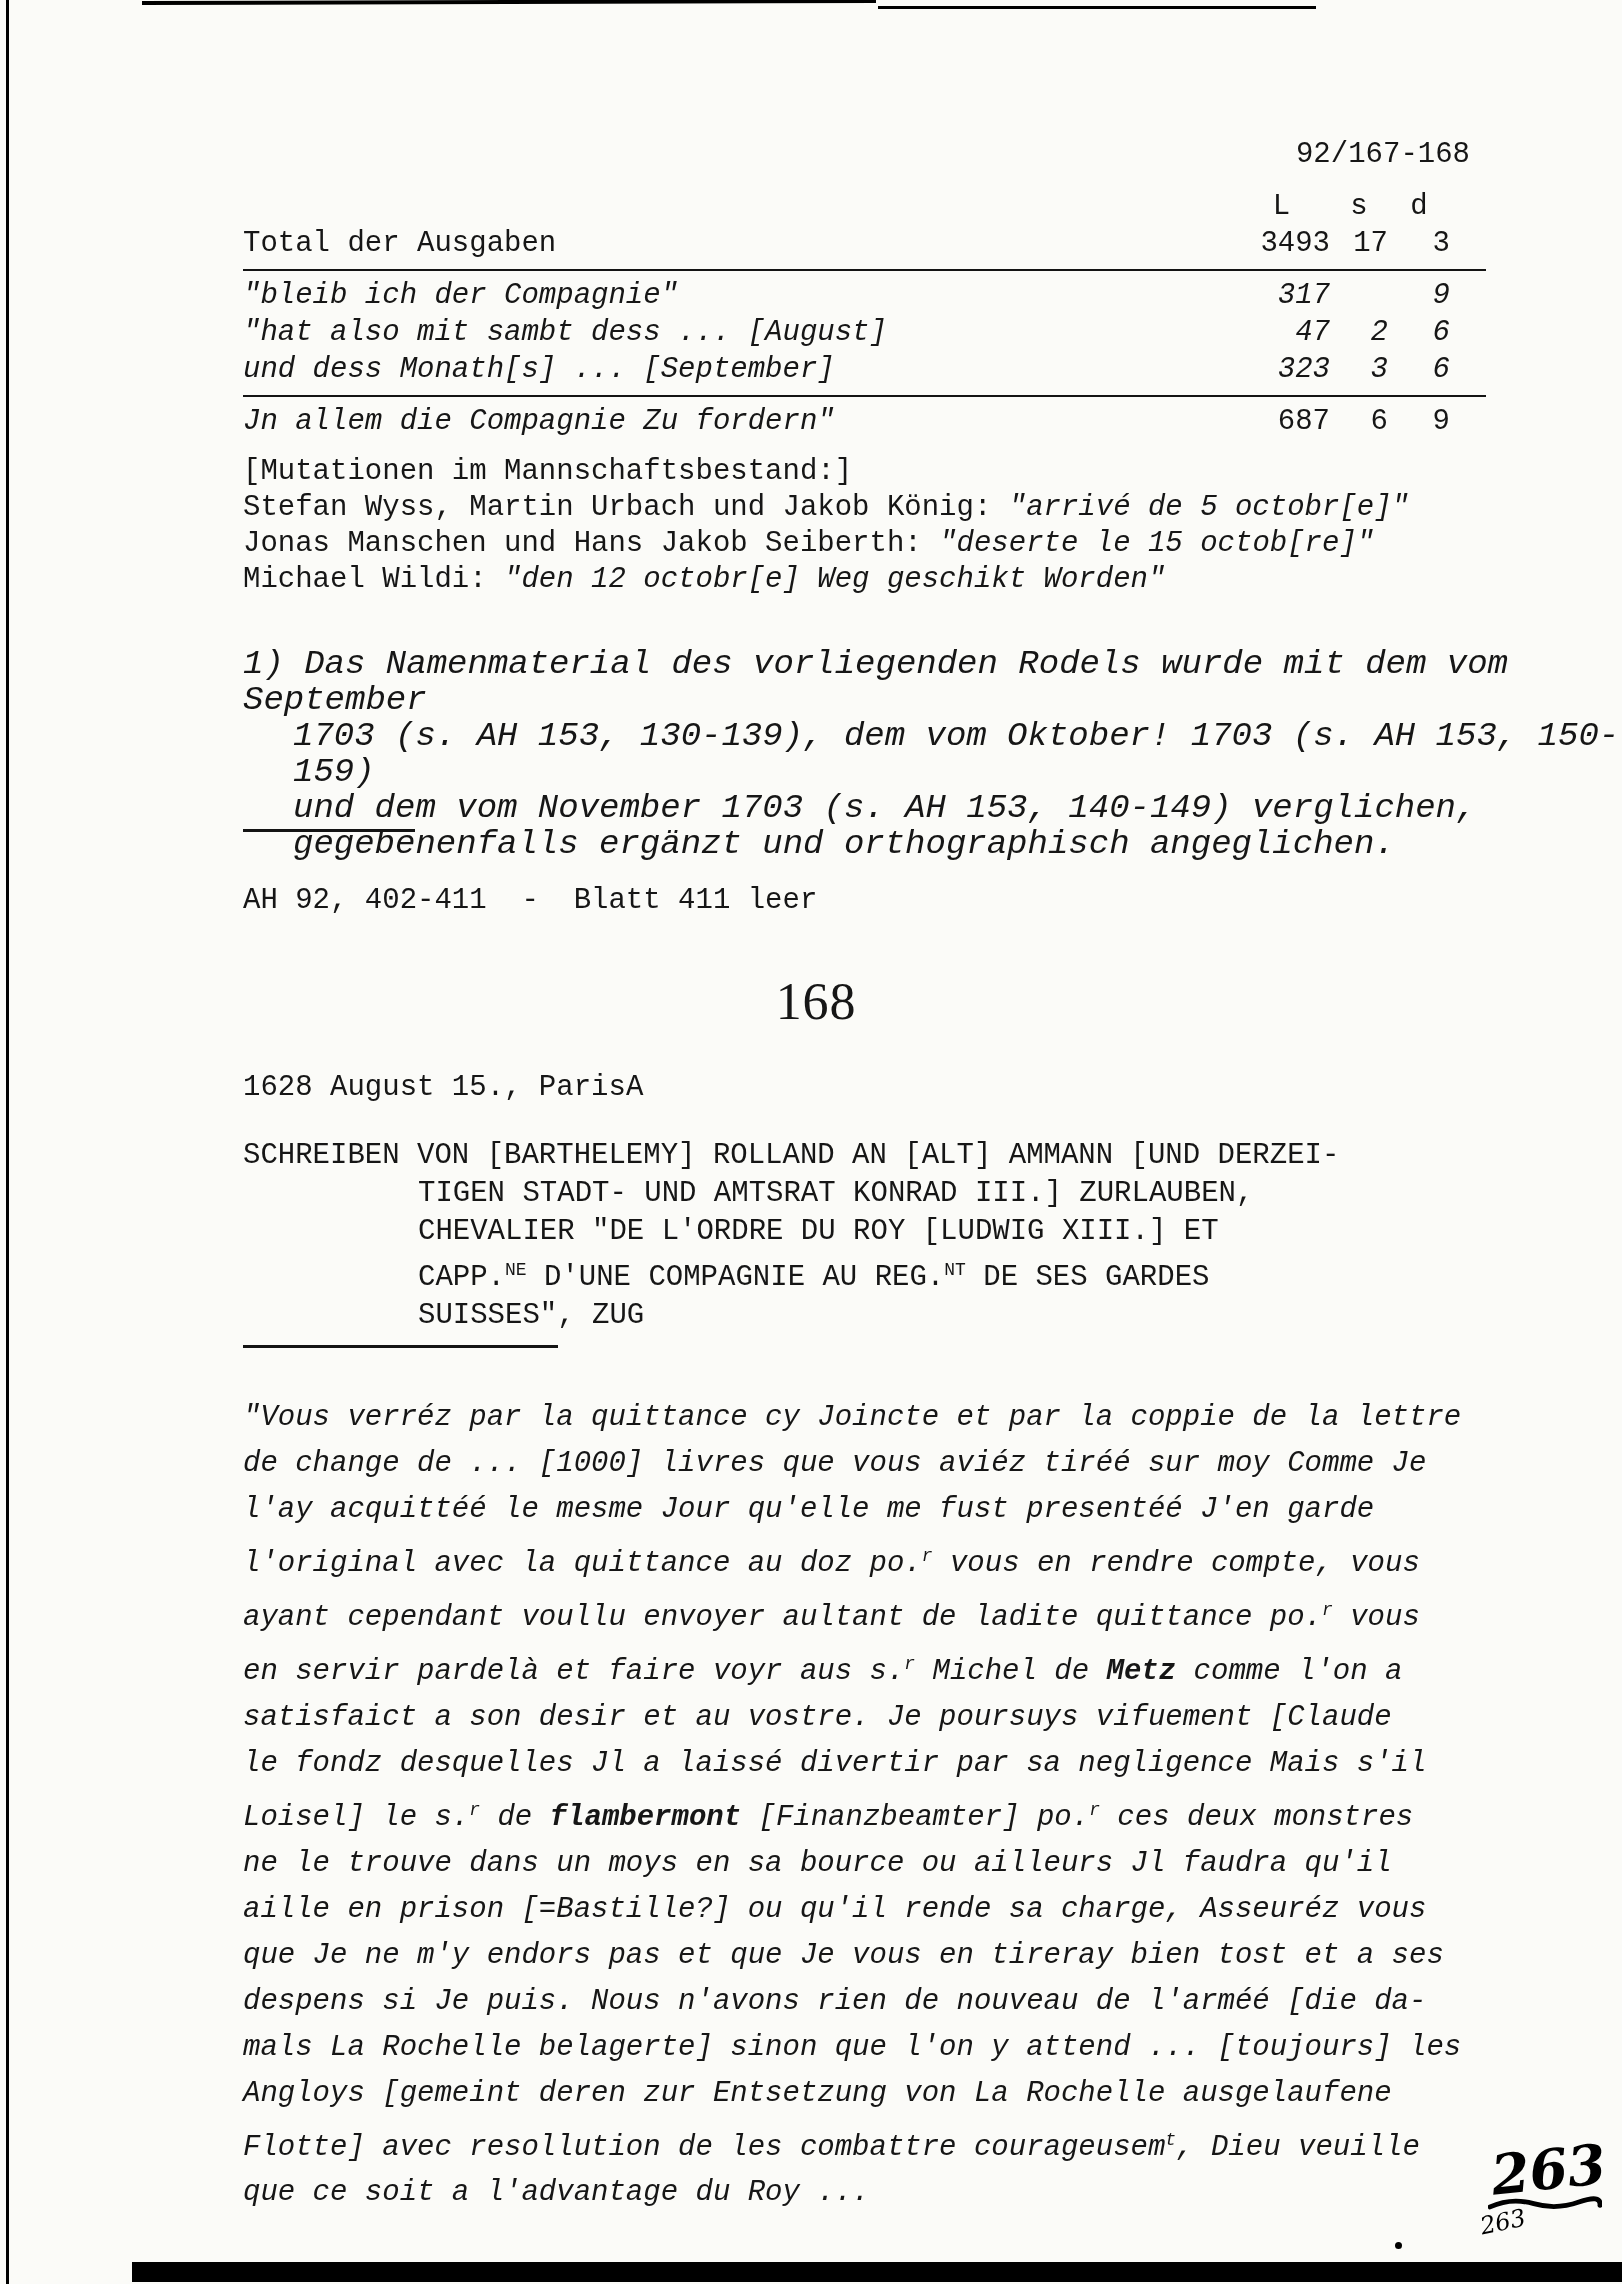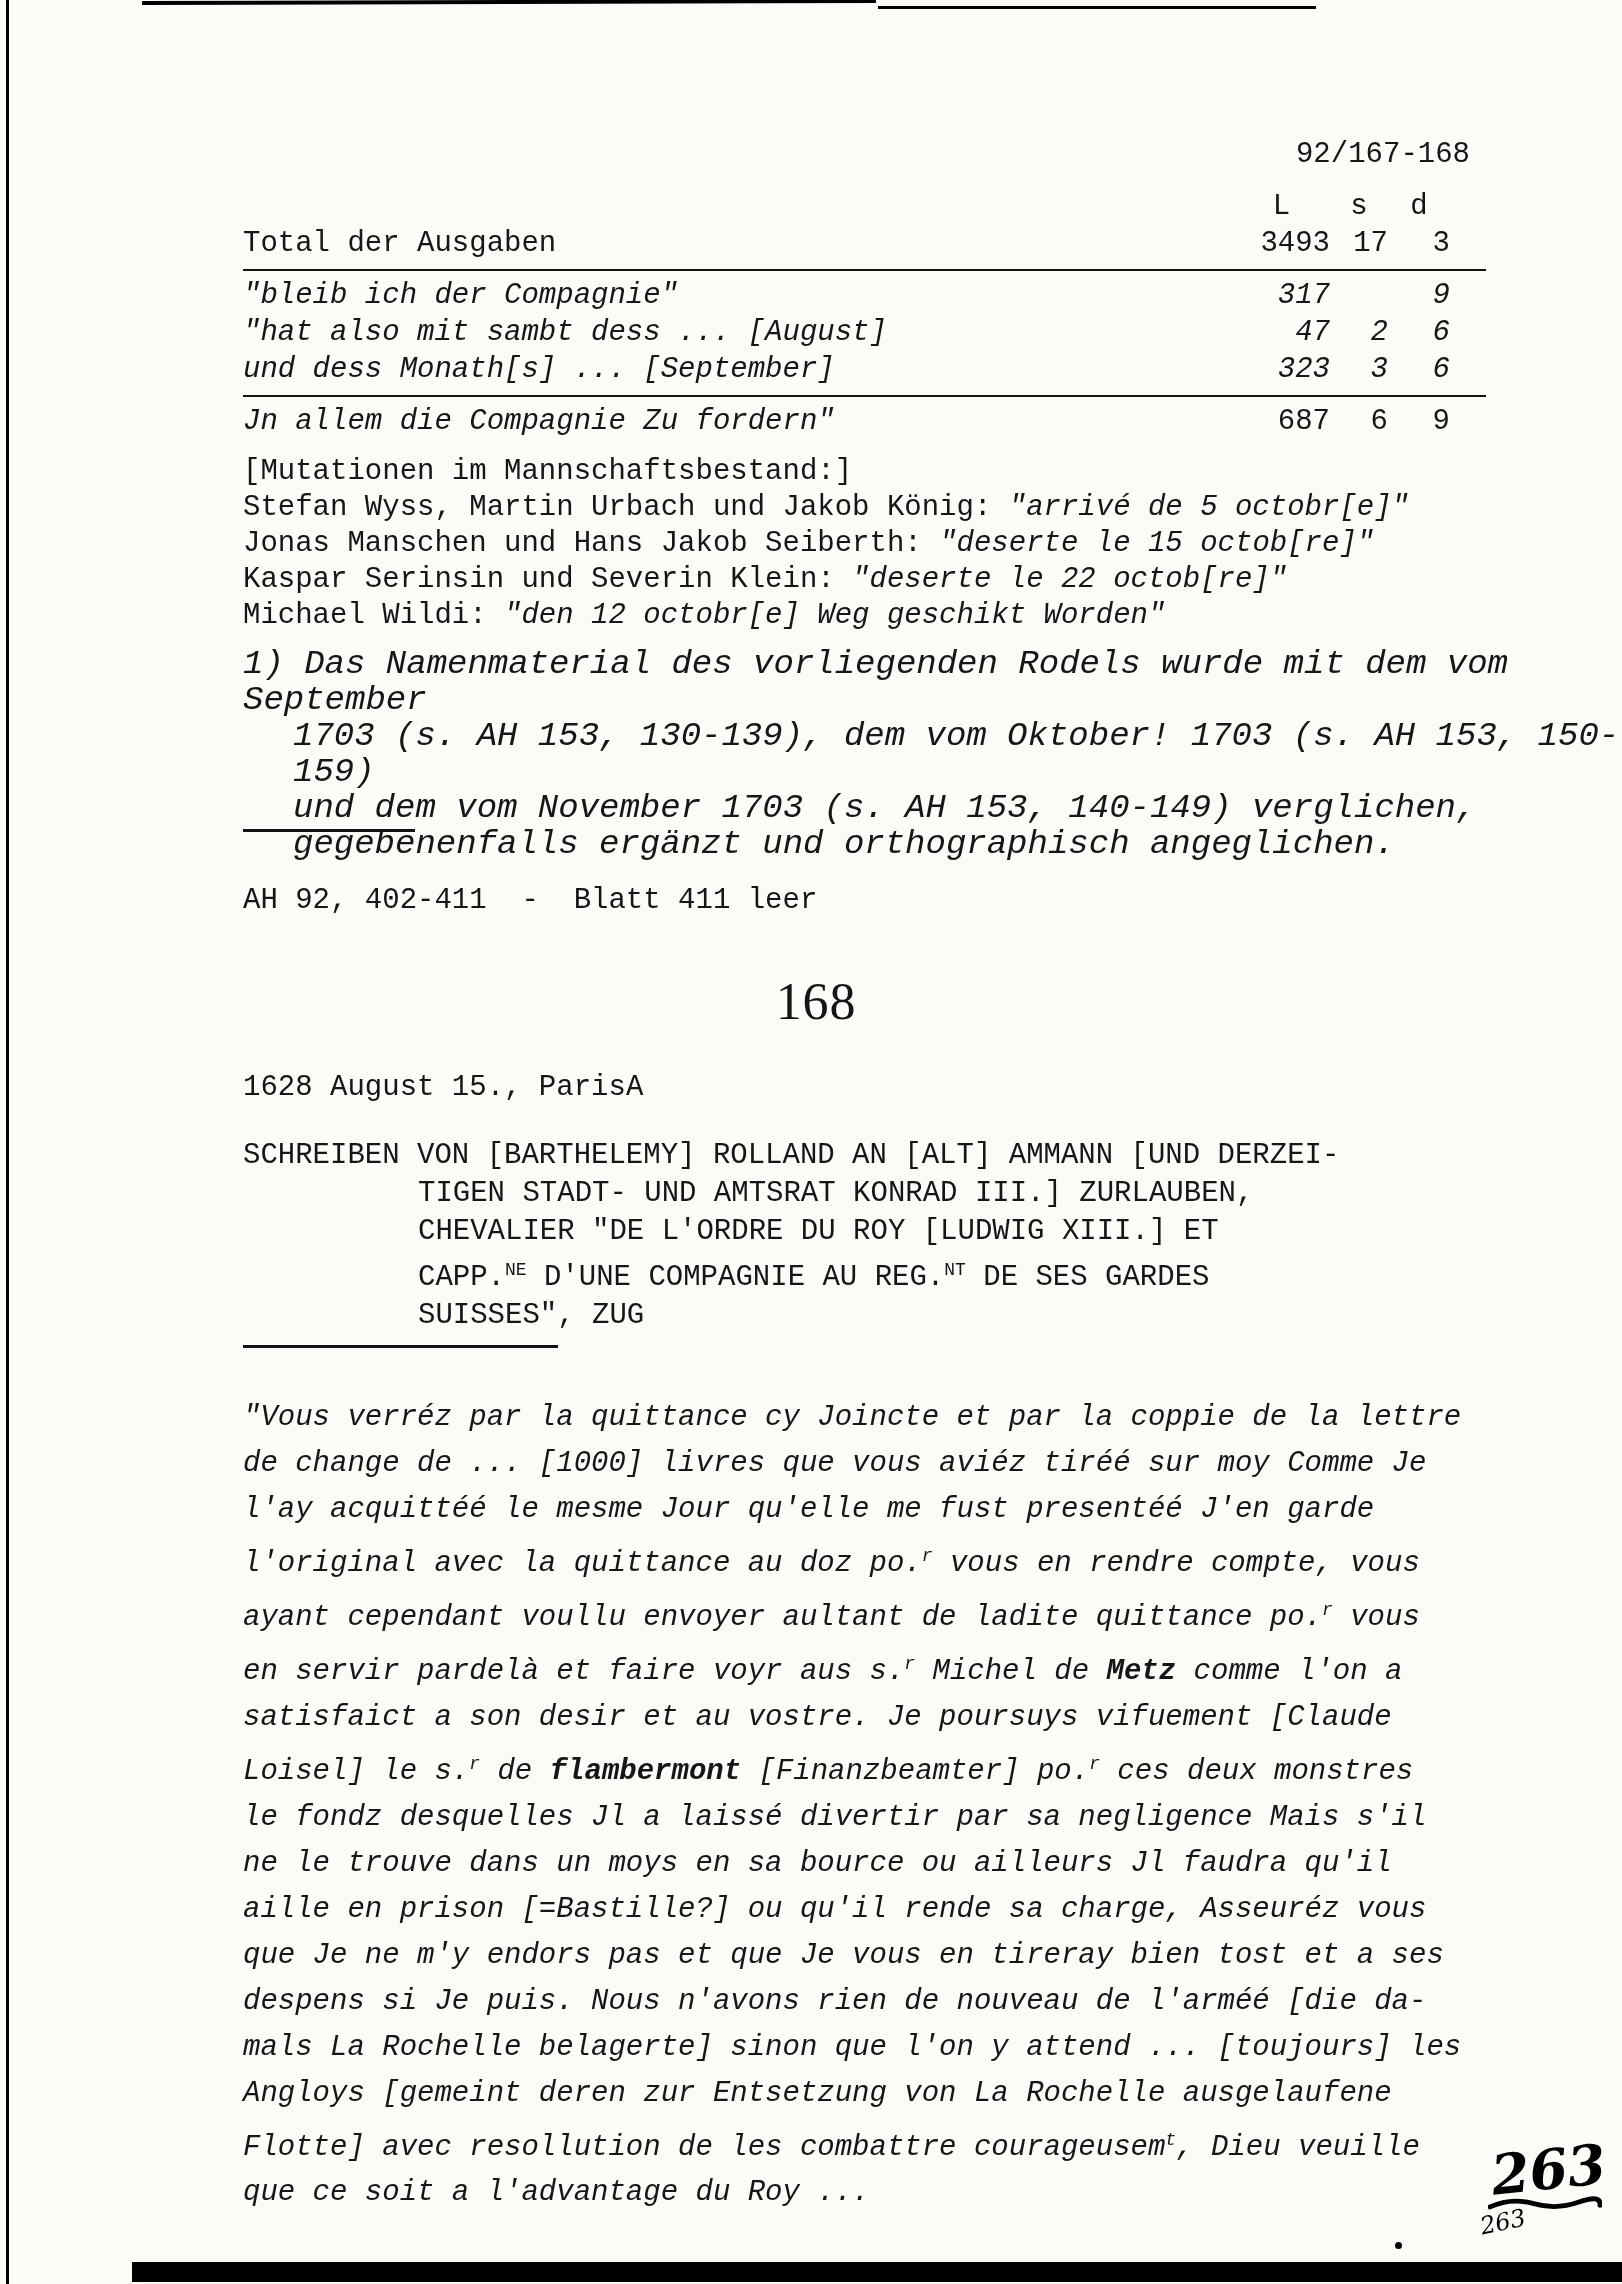--- a/index.html
+++ b/index.html
@@ -128,21 +128,20 @@
     <div class="num">687</div>
     <div class="num">6</div>
     <div class="num">9</div>
     <div></div>
   </div>
 
   <div class="mut-block">
       <div class="line"><span>[Mutationen im Mannschaftsbestand:]</span></div>
       <div class="line"><span>Stefan Wyss, Martin Urbach und Jakob König: </span><span class="seg-i">"arrivé de 5 octobr[e]"</span></div>
       <div class="line"><span>Jonas Manschen und Hans Jakob Seiberth: </span><span class="seg-i">"deserte le 15 octob[re]"</span></div>
-      <div class="line"><span>Kaspar Serinsin und Severin Klein: </span><span class="seg-i">"deserte le 22 octob[re]"</span></div>
       <div class="line"><span>Michael Wildi: </span><span class="seg-i">"den 12 octobr[e] Weg geschikt Worden"</span></div>
     </div>
 
   <div class="footnote">
       <div class="line"><span>1) Das Namenmaterial des vorliegenden Rodels wurde mit dem vom September</span></div>
       <div class="line"><span>1703 (s. AH 153, 130-139), dem vom Oktober! 1703 (s. AH 153, 150-159)</span></div>
       <div class="line"><span>und dem vom November 1703 (s. AH 153, 140-149) verglichen,</span></div>
       <div class="line"><span>gegebenenfalls ergänzt und orthographisch angeglichen.</span></div>
     </div>
 
@@ -168,22 +167,22 @@
   <div class="rule-medium"></div>
 
   <div class="quote-block">
       <div class="line"><span>"Vous verréz par la quittance cy Joincte et par la coppie de la lettre</span></div>
       <div class="line"><span>de change de ... [1000] livres que vous aviéz tiréé sur moy Comme Je</span></div>
       <div class="line"><span>l'ay acquittéé le mesme Jour qu'elle me fust presentéé J'en garde</span></div>
       <div class="line"><span>l'original avec la quittance au doz po.</span><span class="seg-sup">r</span><span> vous en rendre compte, vous</span></div>
       <div class="line"><span>ayant cependant voullu envoyer aultant de ladite quittance po.</span><span class="seg-sup">r</span><span> vous</span></div>
       <div class="line"><span>en servir pardelà et faire voyr aus s.</span><span class="seg-sup">r</span><span> Michel de </span><span class="seg-b">Metz</span><span> comme l'on a</span></div>
       <div class="line"><span>satisfaict a son desir et au vostre. Je poursuys vifuement [Claude</span></div>
+      <div class="line"><span>le fondz desquelles Jl a laissé divertir par sa negligence Mais s'il</span></div>
       <div class="line"><span>Loisel] le s.</span><span class="seg-sup">r</span><span> de </span><span class="seg-b">flambermont</span><span> [Finanzbeamter] po.</span><span class="seg-sup">r</span><span> ces deux monstres</span></div>
-      <div class="line"><span>le fondz desquelles Jl a laissé divertir par sa negligence Mais s'il</span></div>
       <div class="line"><span>ne le trouve dans un moys en sa bource ou ailleurs Jl faudra qu'il</span></div>
       <div class="line"><span>aille en prison [=Bastille?] ou qu'il rende sa charge, Asseuréz vous</span></div>
       <div class="line"><span>que Je ne m'y endors pas et que Je vous en tireray bien tost et a ses</span></div>
       <div class="line"><span>despens si Je puis. Nous n'avons rien de nouveau de l'arméé [die da-</span></div>
       <div class="line"><span>mals La Rochelle belagerte] sinon que l'on y attend ... [toujours] les</span></div>
       <div class="line"><span>Angloys [gemeint deren zur Entsetzung von La Rochelle ausgelaufene</span></div>
       <div class="line"><span>Flotte] avec resollution de les combattre courageusem</span><span class="seg-sup">t</span><span>, Dieu veuille</span></div>
       <div class="line"><span>que ce soit a l'advantage du Roy ...</span></div>
     </div>
 

